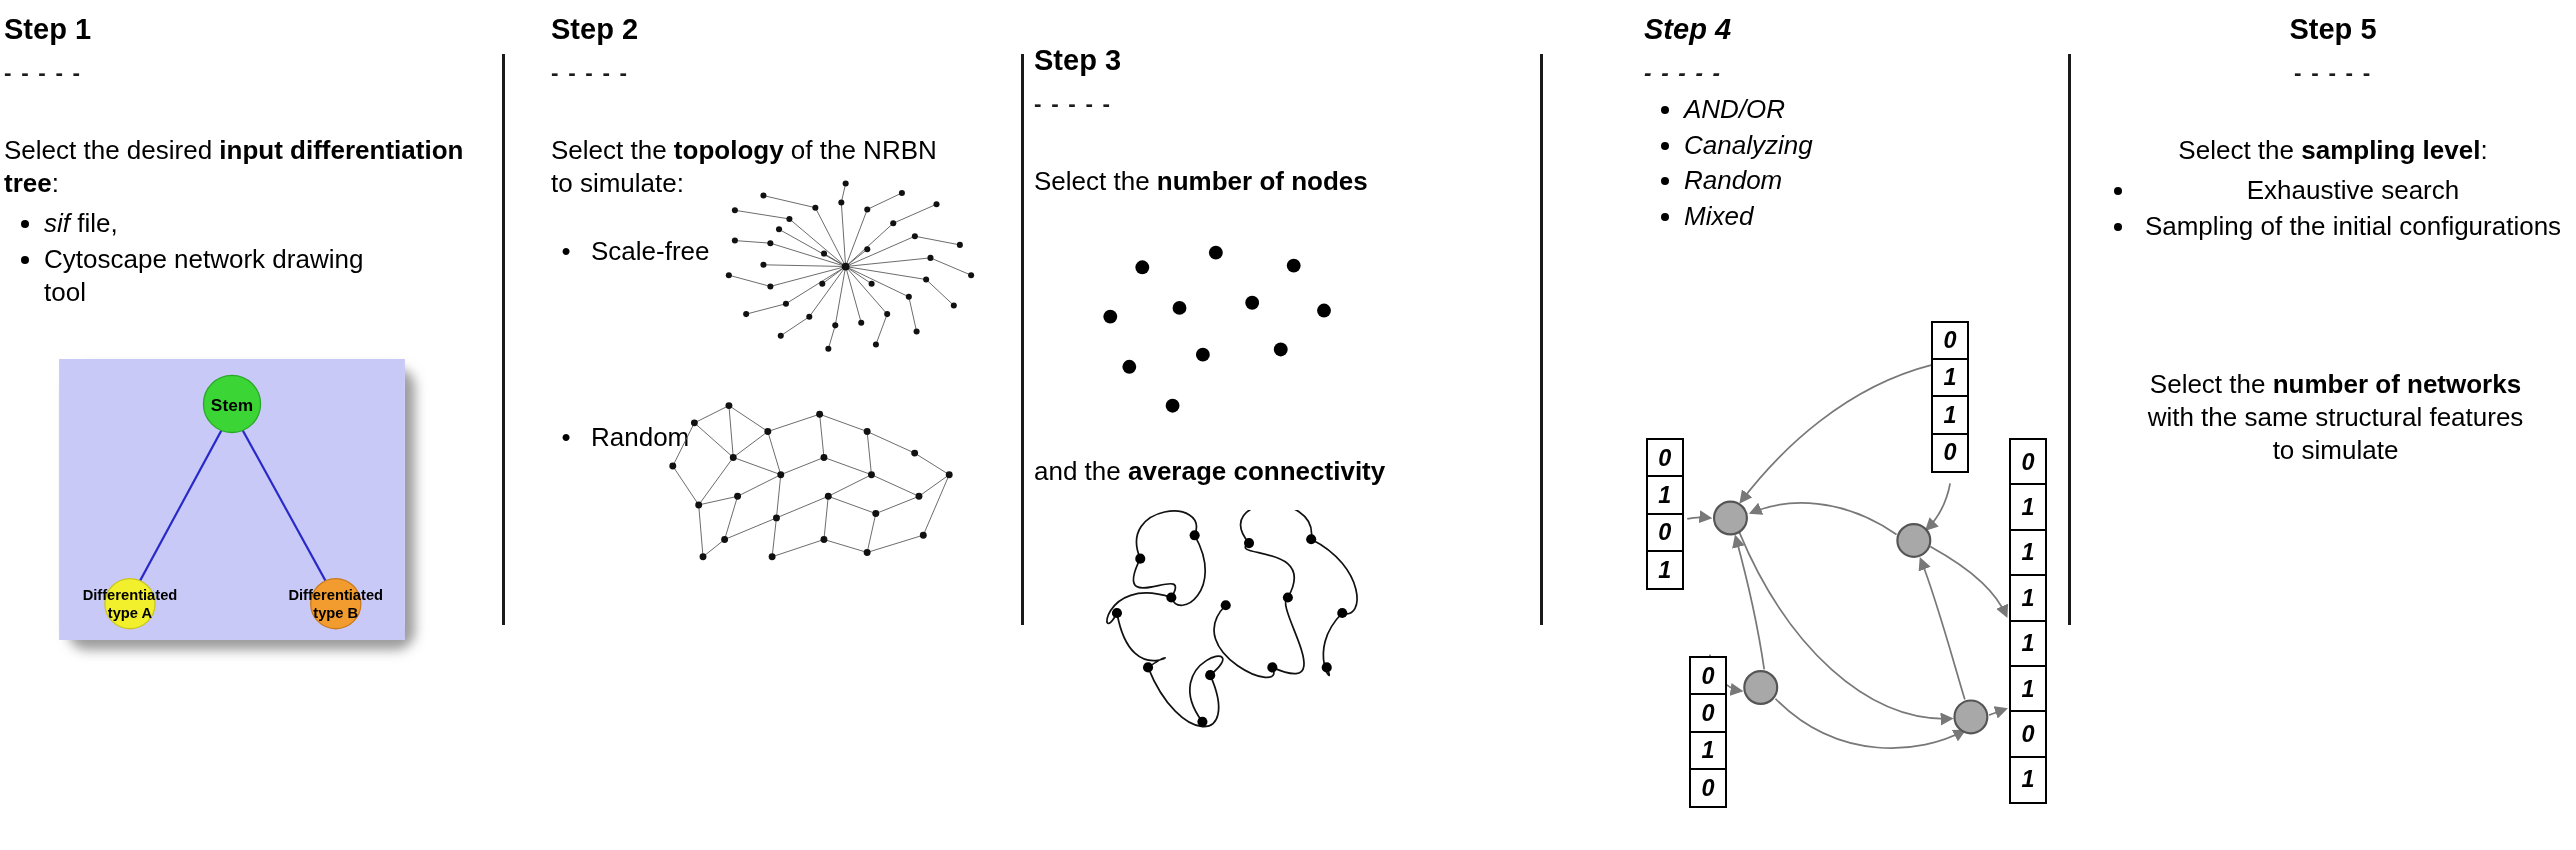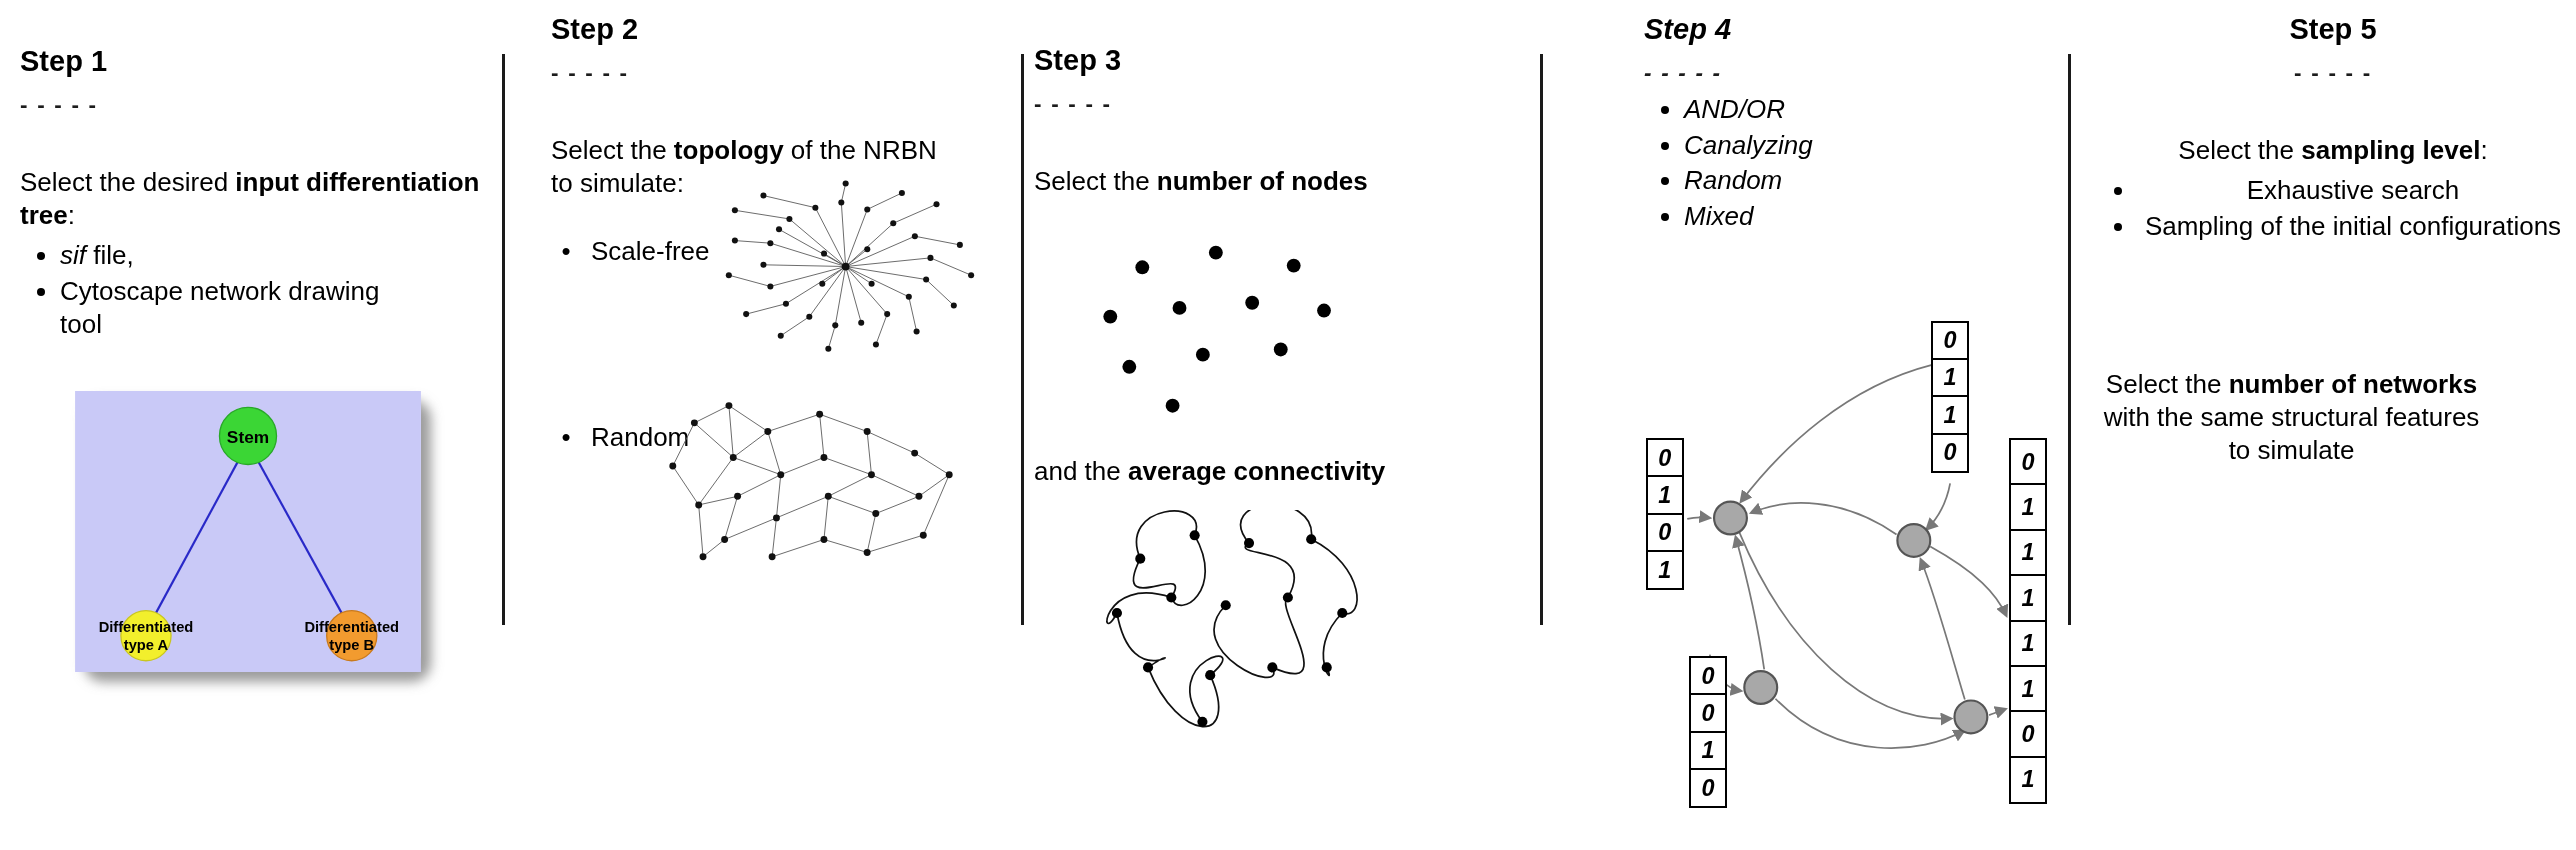--- a/index.html
+++ b/index.html
@@ -1,41 +1,41 @@
 <!DOCTYPE html>
 <html style="font-size:14px"><head>
 <meta charset="utf-8">
 <style>
   html,body{margin:0;padding:0;background:#ffffff;}
   body{font-family:"Liberation Sans", sans-serif; color:#000;}
   #canvas{position:relative; width:2576px; height:851px; background:#fff; overflow:hidden;}
 
   .col{position:absolute; top:14px;}
-  #col1{left:20px;  width:467px;margin-top:32px;}
+  #col1{left:4px;  width:467px;}
   #col2{left:551px; width:472px; height:822px;}
   #col3{left:1034px;width:472px;margin-top:31px;}
   #col4{left:1644px;width:476px; height:831px;font-style:italic;}
   #col5{left:2097px;width:472px;text-align:center;}
 
   .divider{position:absolute; top:54px; width:2.6px; height:571px; background:#1a1a1a;}
   #div1{left:502px;} #div2{left:1021px;} #div3{left:1540px;} #div4{left:2068px;}
 
   .step-title{font-size:29px; font-weight:bold; margin:0; line-height:1.1;}
   .dashes{font-weight:bold; font-size:22.5px; letter-spacing:1.7px; margin-top:14px; color:#1c1c1c; white-space:nowrap;}
   .intro{font-size:26px; line-height:1.27; margin:48px 0 0 0;}
   .intro b, .midline b, .para2 b{font-weight:bold;}
   ul.blist{margin:7px 0 0 0; padding-left:40px; font-size:26px; line-height:1.27;}
   ul.blist li{margin:2.6px 0;}
 
   
   #col1 .intro{width:467px;}
   #col1 ul.blist{max-width:329px;}
   #col2 .intro{width:389px;}
   #col4 .intro{width:407px;}
-  #col5 .para2{width:389px;}
+  #col5 .para2{width:389px;margin-left:44px;}
 
   
   .tree{position:relative; width:346px; height:281px; margin:50px 0 0 55px;
         box-shadow:9.5px 9.5px 11.2px rgba(90,90,90,0.6);border-radius:19px;}
   .tree svg{display:block;}
   .tree text{font-weight:bold; fill:#000;}
 
   
   .abullet{position:absolute; font-size:26px; line-height:1.27; padding-left:40px;}
   .abullet::before{content:"\2022"; position:absolute; left:10.4px;}

